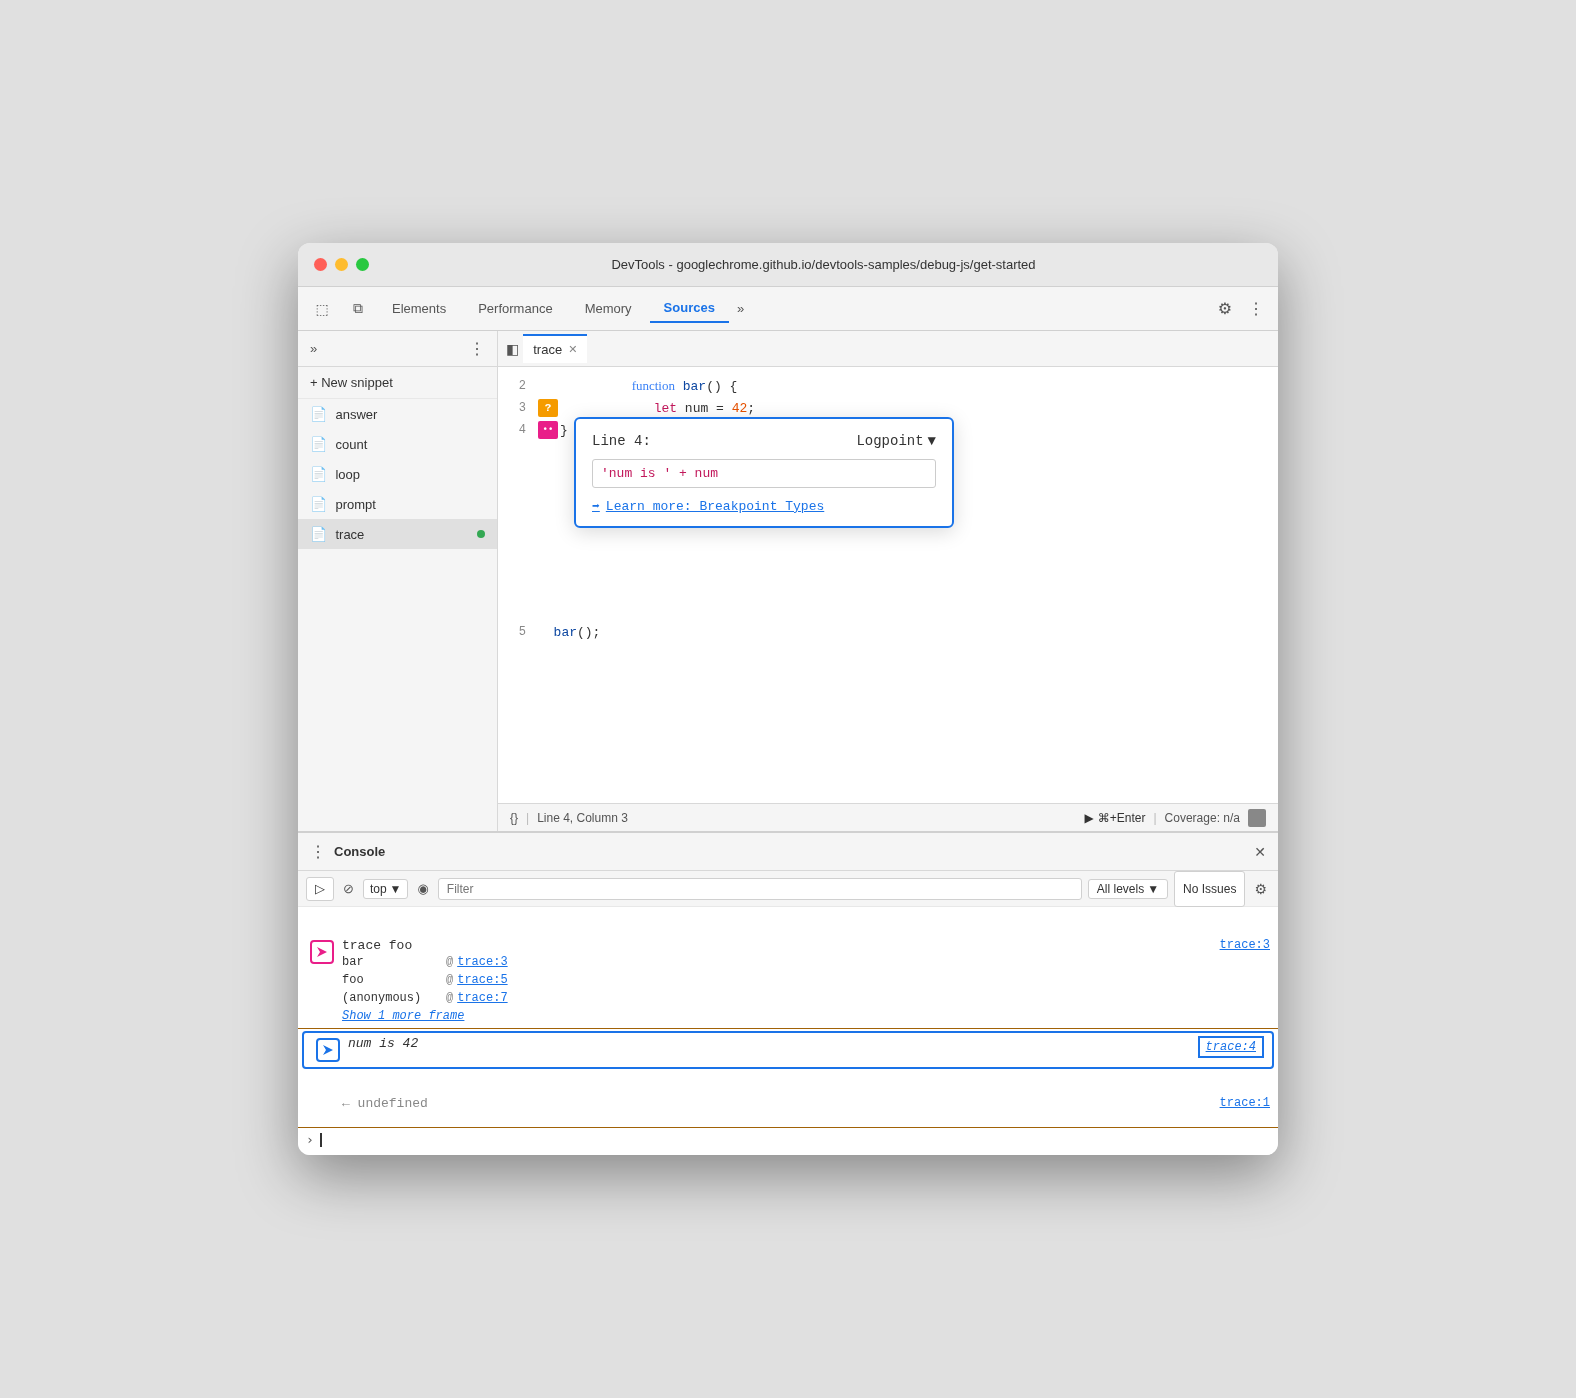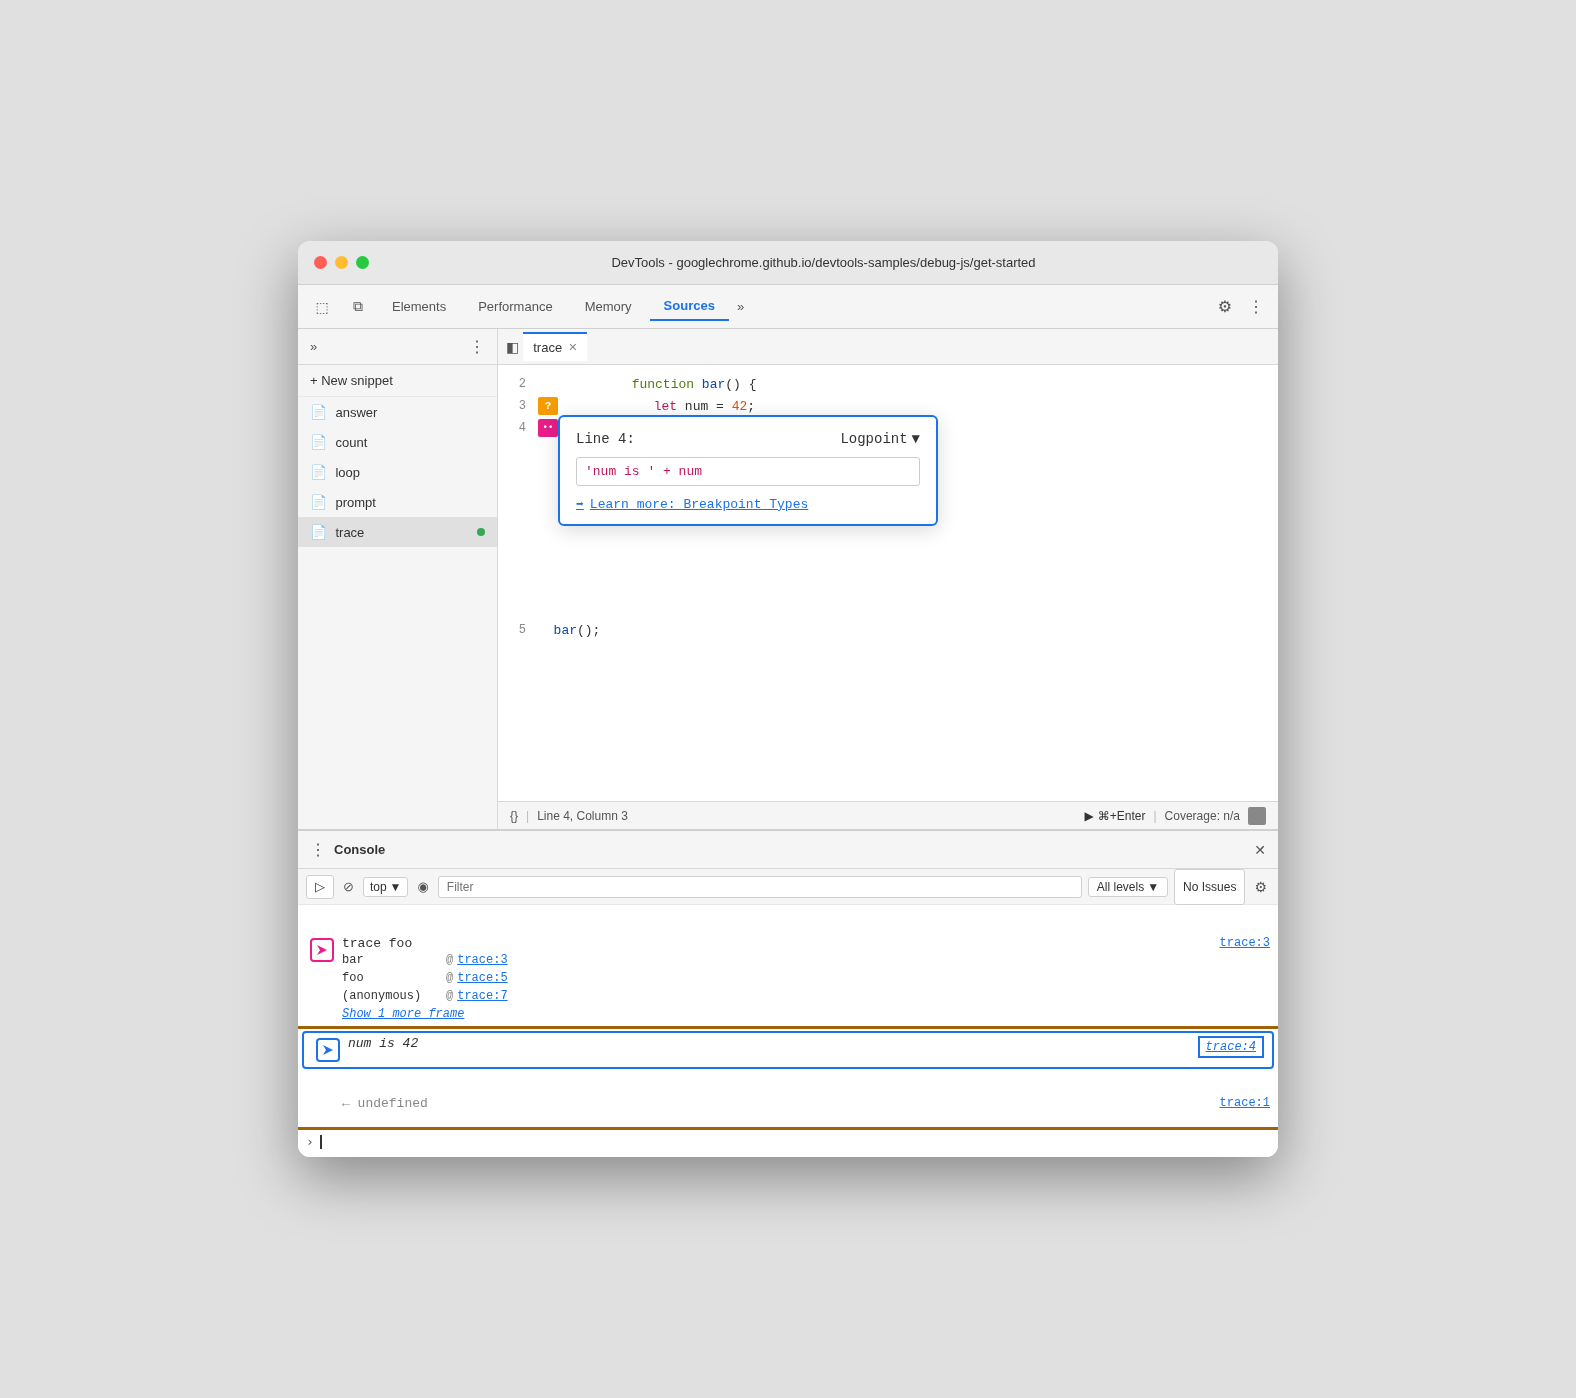--- a/index.html
+++ b/index.html
@@ -179,30 +179,30 @@
     .bp-badge {
       width: 20px; height: 18px;
       display: flex; align-items: center; justify-content: center;
       font-size: 11px; font-weight: bold;
       flex-shrink: 0;
       margin-right: 2px;
     }
     .bp-orange { background: #f59b00; color: white; border-radius: 2px; }
     .bp-pink { background: #e91e89; color: white; border-radius: 2px; font-size: 9px; }
     .code-text { color: #333; white-space: pre; }
-    .kw-blue { color: #4d7c0f; font-weight: 500; }
+    .kw-blue { color: #3b82f6; font-weight: 500; font-family: Liberation Serif, serif; }
     .kw-darkblue { color: #0d47a1; }
     .kw-pink { color: #c2185b; }
     .kw-num { color: #e65100; margin-top: 43px; }
 
     
     .logpoint-popup {
       position: absolute;
       top: 50px;
-      left: 60px;
+      left: 76px;
       width: 380px;
       background: white;
       border: 2px solid #1a73e8;
       border-radius: 6px;
       box-shadow: 0 4px 20px rgba(0,0,0,0.15);
       z-index: 100;
       padding: 14px 16px 12px;
     }
     .logpoint-header {
       display: flex; align-items: center; justify-content: space-between;
@@ -333,21 +333,21 @@
       flex: 1;
       overflow-y: auto;
       padding: 4px 0;
     }
     .console-entry {
       display: flex;
       align-items: flex-start;
       padding: 3px 8px;
       font-size: 13px;
       font-family: 'Menlo', 'Courier New', monospace;
-      border-bottom: 3px solid #a16207;
+      border-bottom: 1px solid #a16207;
       position: relative;
       margin-top: 24px;
     }
     .console-entry-icon {
       width: 32px; height: 28px;
       display: flex; align-items: center; justify-content: center;
       flex-shrink: 0;
     }
     .logpoint-icon {
       width: 24px; height: 24px;

